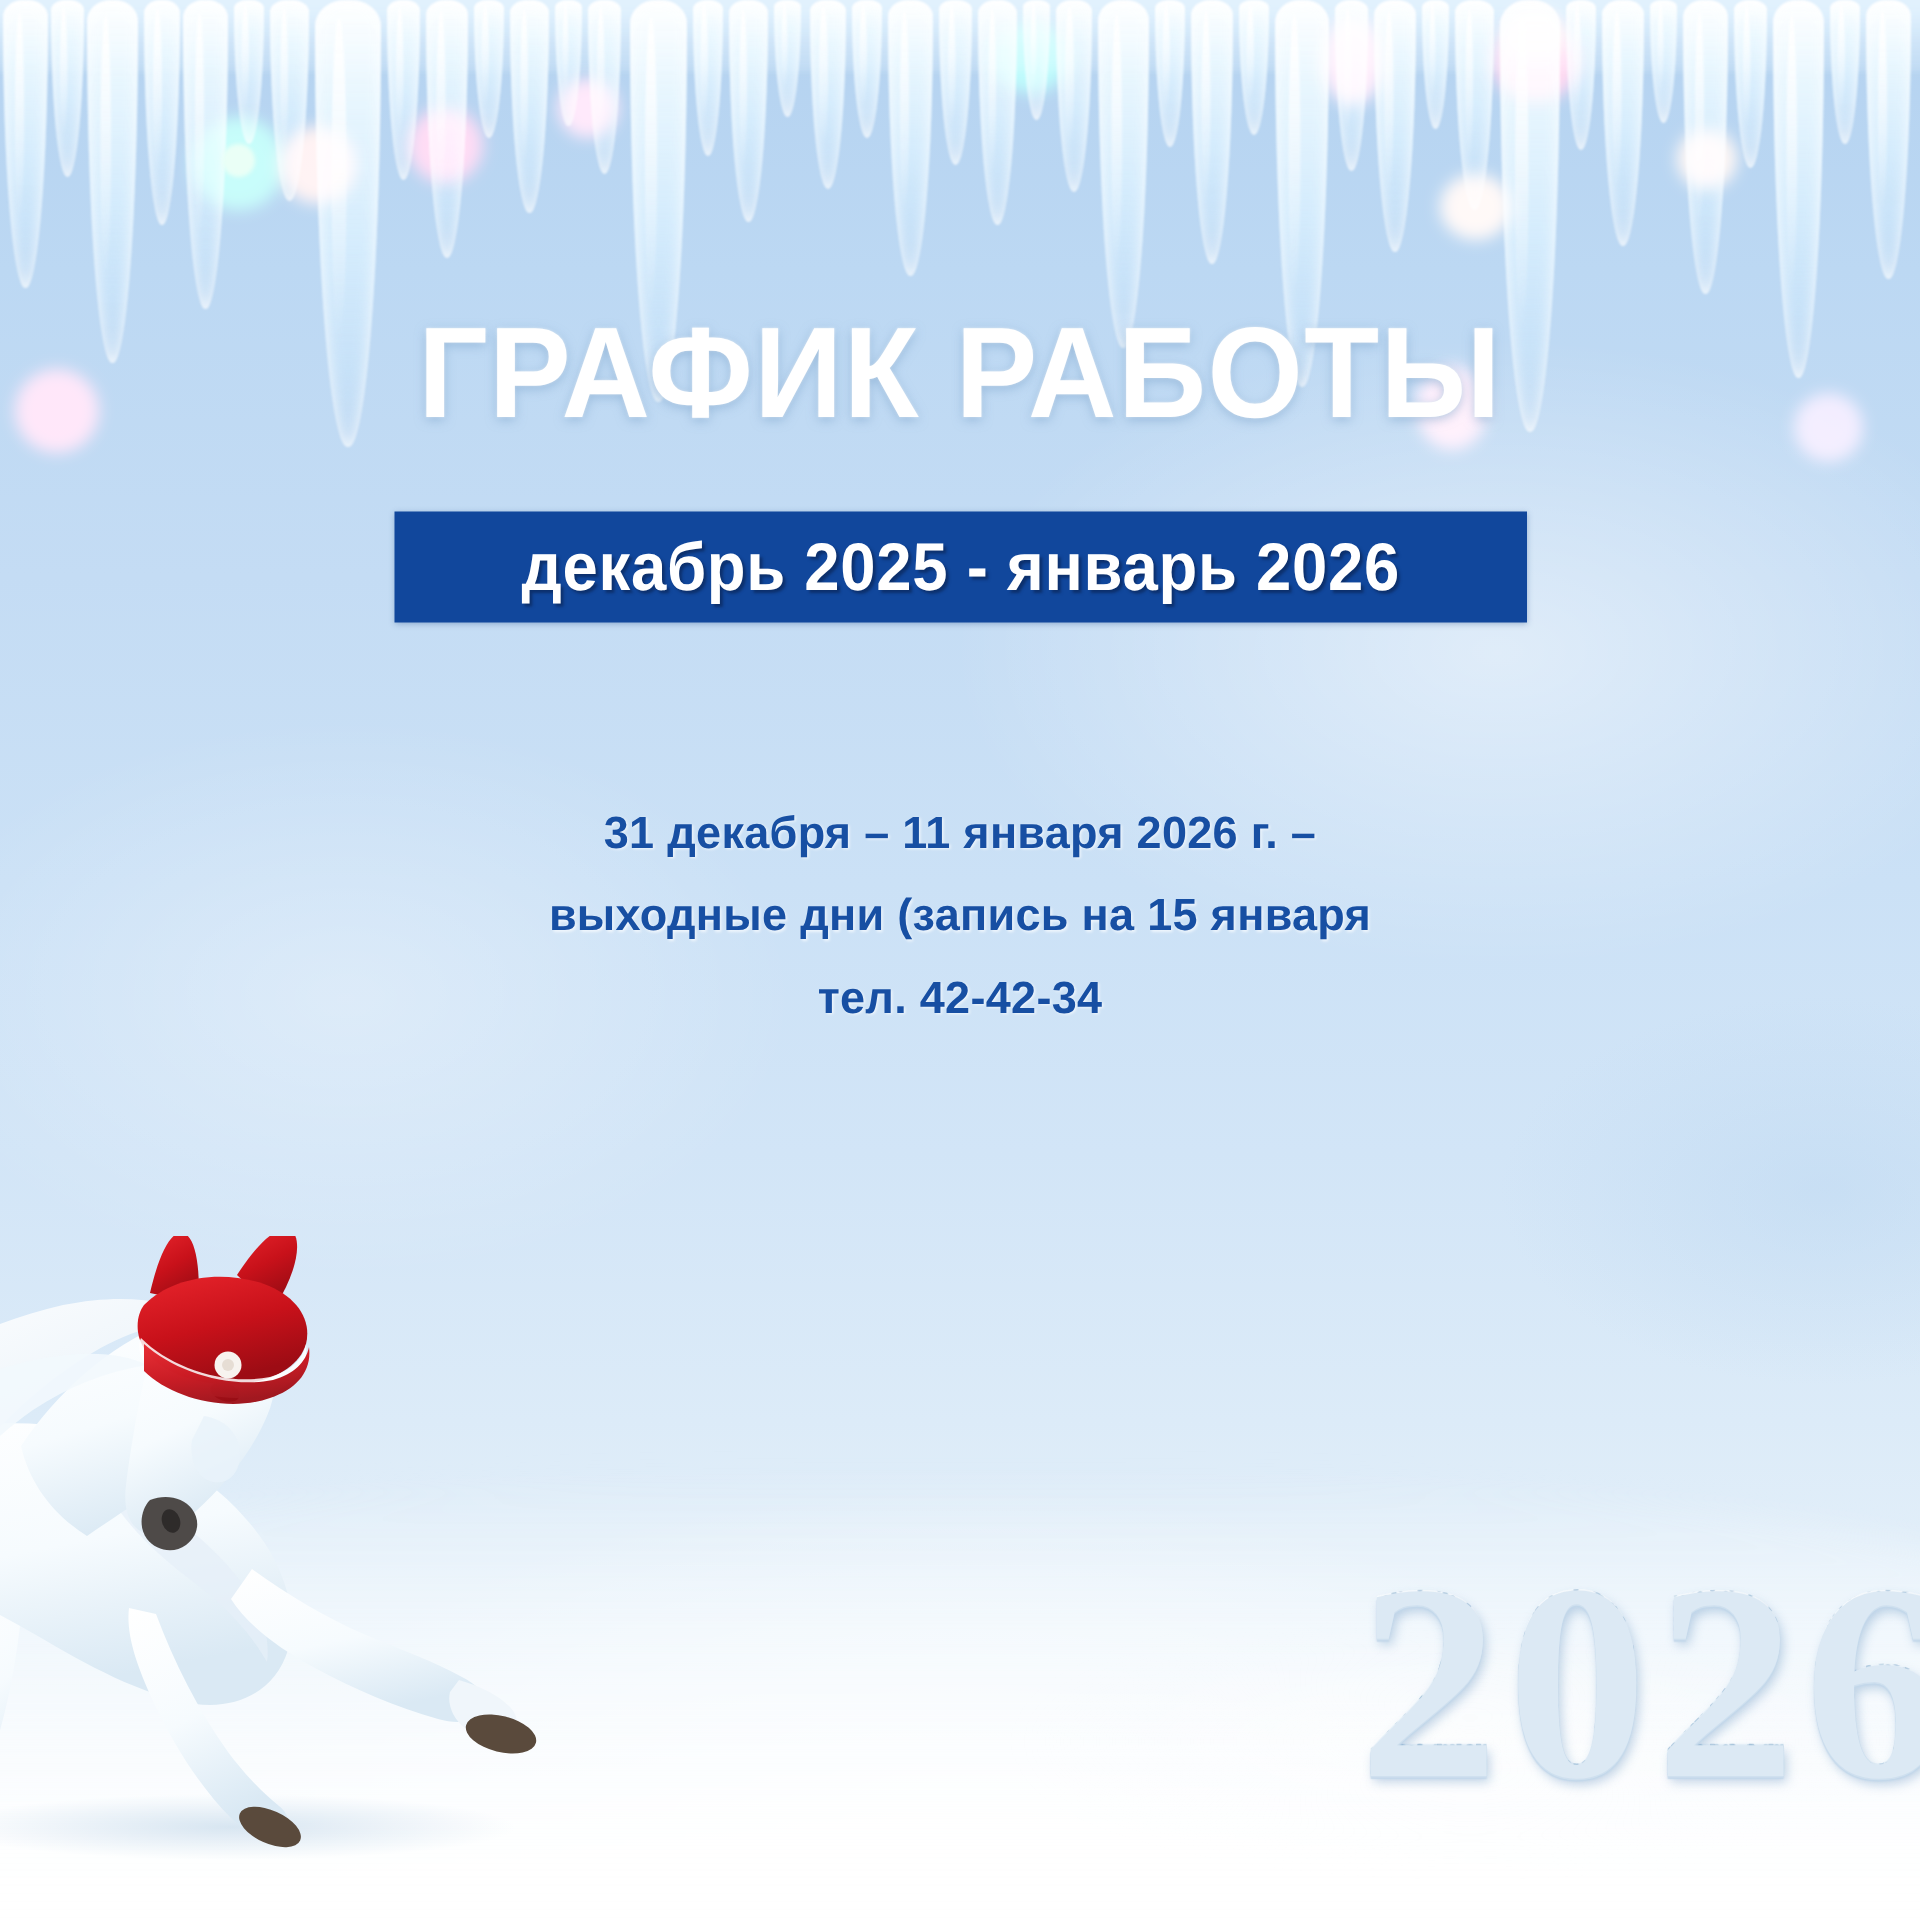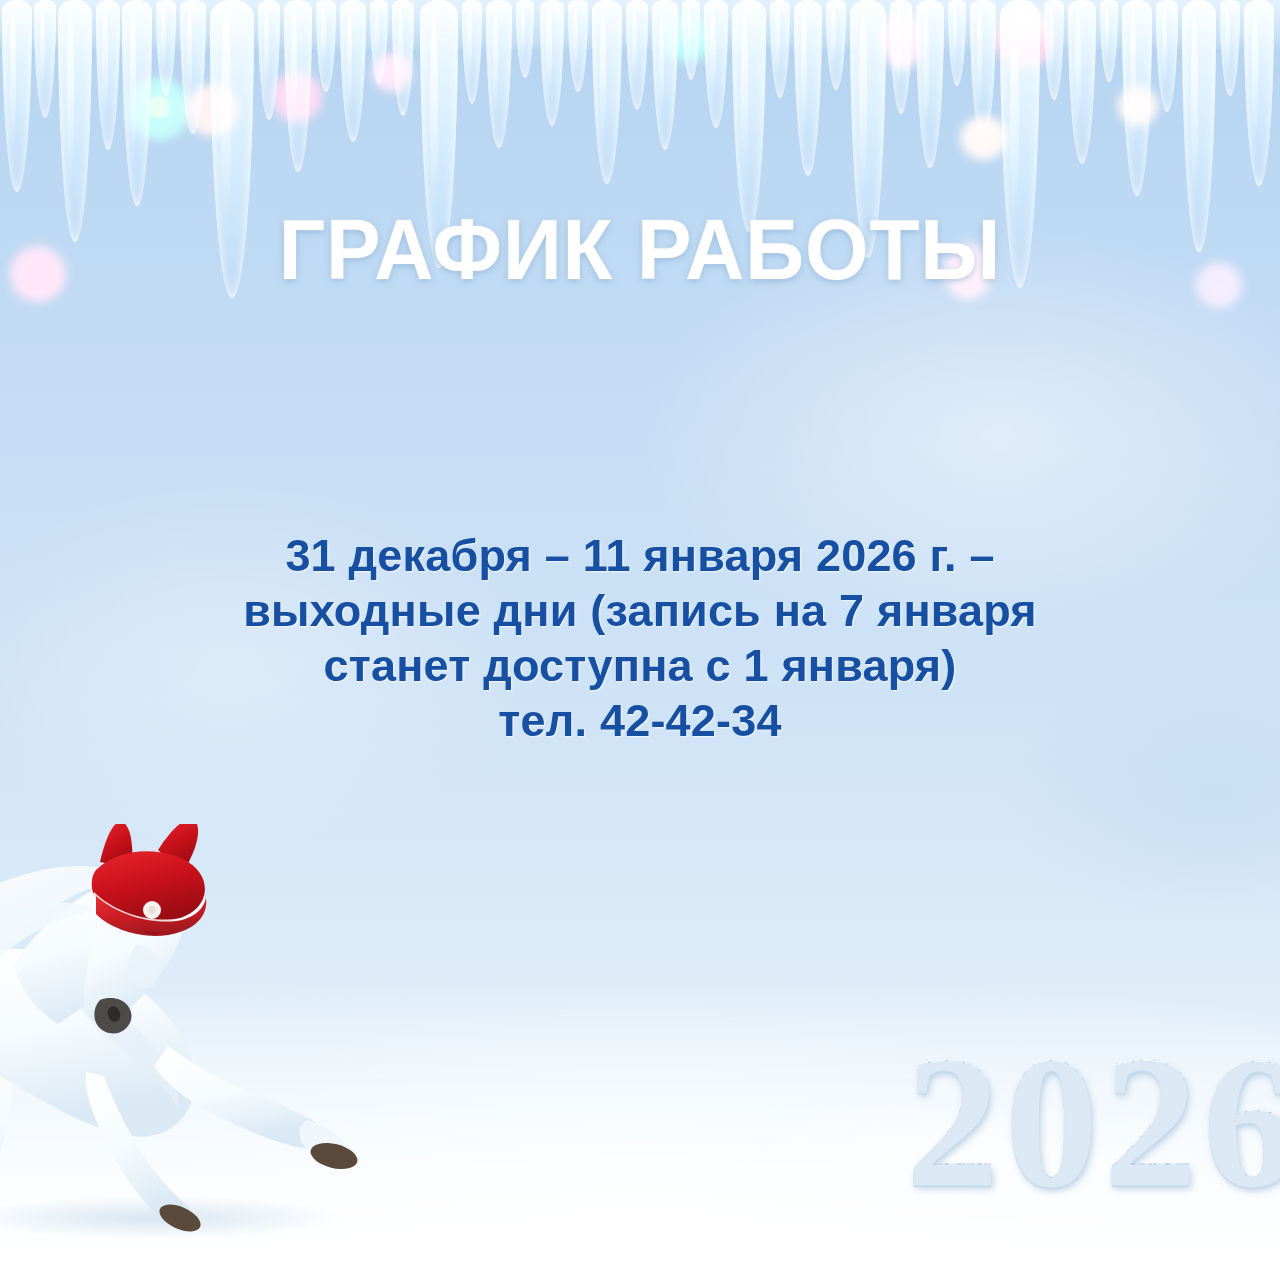--- a/index.html
+++ b/index.html
@@ -153,21 +153,21 @@
     text-shadow: 1px 1px 2px rgba(255,255,255,.75);
   }
 
   .notice {
     position: absolute;
     top: 528px;
     left: 0;
     width: 1280px;
     text-align: center;
     color: #174fa3;
-    font-size: 45px;
+    font-size: 30px;
     line-height: 55px;
     font-weight: bold;
     letter-spacing: .2px;
     text-shadow: 1px 1px 2px rgba(255,255,255,.7);
   }
   .notice .ln { display: block; white-space: nowrap; }
 
   
   .horse {
     position: absolute;
@@ -282,26 +282,28 @@
     <div class="bulb" style="left:1002px;top:6px;   width:42px; height:34px; background:#ffc32a;"></div>
     <div class="bulb" style="left:960px; top:116px; width:48px; height:44px; background:#ffd866;"></div>
     <div class="bulb" style="left:1118px;top:86px; width:40px; height:40px; background:#ffcf3a;"></div>
     <div class="bulb" style="left:944px; top:244px; width:48px; height:56px; background:#ff8fbf;"></div>
     <div class="bulb" style="left:1196px;top:262px; width:46px; height:46px; background:#cf86ff;"></div>
     <div class="bulb" style="left:880px; top:10px;  width:44px; height:60px; background:#ff9ec4;"></div>
   </div>
 
   <div class="title">ГРАФИК РАБОТЫ</div>
 
+  <div class="banner">
+    <span class="banner-text">декабрь 2025 - январь 2026</span>
+  </div>
 
 
   <div class="notice">
     <span class="ln">31 декабря – 11 января 2026 г. –</span>
-    <span class="ln">выходные дни (запись на 7 января</span>
-    <span class="ln">станет доступна с 1 января)</span>
+    <span class="ln">выходные дни (запись на 15 января</span>
     <span class="ln">тел. 42-42-34</span>
   </div>
 
   <div class="ground"></div>
 
   <svg class="horse" viewBox="0 0 500 420" aria-hidden="true">
     <defs>
       <linearGradient id="coat" x1="0" y1="0" x2="0.35" y2="1">
         <stop offset="0%" stop-color="#ffffff"></stop>
         <stop offset="55%" stop-color="#f6fbfe"></stop>

